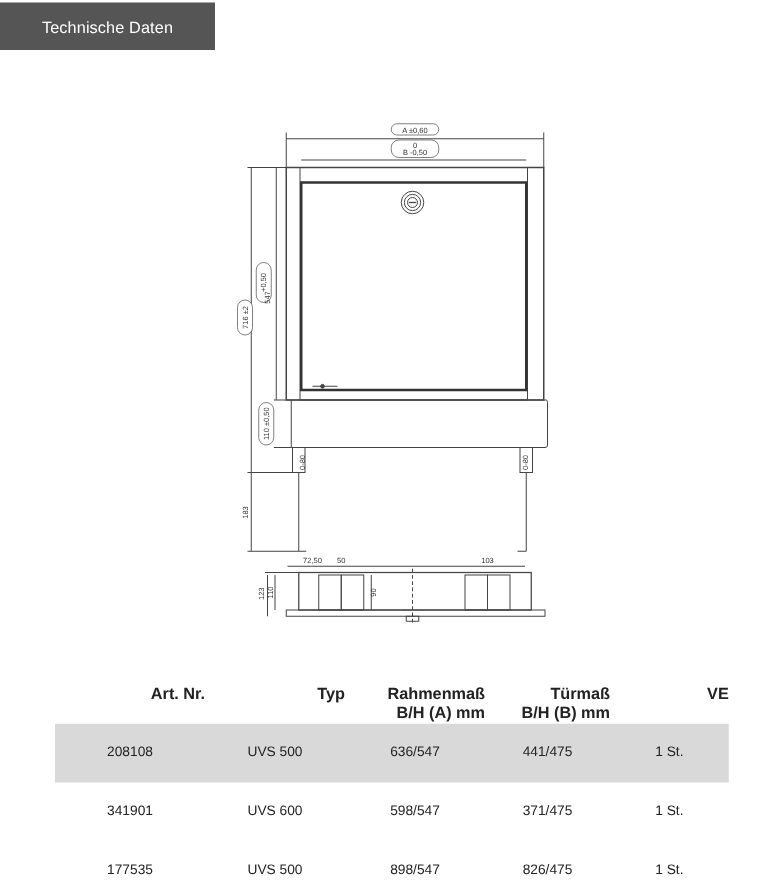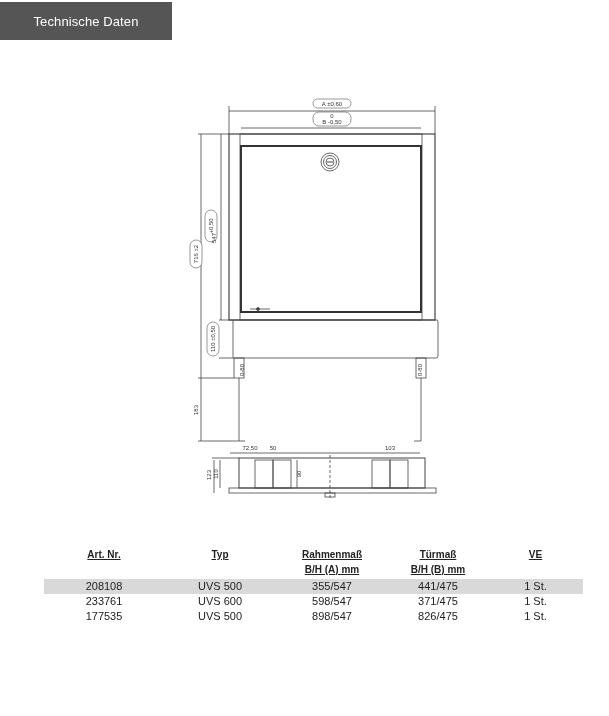--- a/index.html
+++ b/index.html
@@ -4,22 +4,22 @@
 <style>
   html, body { margin:0; padding:0; background:#ffffff; }
   body { width:609px; height:716px; position:relative; overflow:hidden; font-family:"Liberation Sans", sans-serif; }
   .header-badge {
     position:absolute; left:0; top:2px; width:172px; height:38px;
     background:#555555; color:#ffffff; font-weight:normal; font-size:13px;
     display:flex; align-items:center; justify-content:center; letter-spacing:0.1px;
   }
   .drawing { position:absolute; left:0; top:0; width:609px; height:540px; }
   .spec-table { position:absolute; left:44px; top:547px; width:539px; border-collapse:collapse; font-size:11px; color:#222; }
-  .spec-table th { font-weight:bold; font-size:10px; text-align:center; vertical-align:top; padding:0; height:32px; line-height:15px;text-decoration:underline; }
-  .spec-table td { text-align:center; padding:0; height:15px; line-height:15px; }
+  .spec-table th { font-weight:bold; font-size:13px; text-align:right; vertical-align:top; padding:0; height:32px; line-height:15px; }
+  .spec-table td { text-align:center; padding:16px; height:15px; line-height:15px; }
   .spec-table tr.shaded td { background:#d9d9d9; }
   .spec-table .c1 { width:120px; }
   .spec-table .c2 { width:112px; }
   .spec-table .c3 { width:112px; }
   .spec-table .c4 { width:100px; }
   .spec-table .c5 { width:95px; }
   .dim { font-family:"Liberation Sans", sans-serif; font-size:6px; fill:#333; }
 </style>
 </head>
 <body>
@@ -115,26 +115,26 @@
       <th class="c2"><span>Typ</span></th>
       <th class="c3"><span>Rahmenmaß</span><br><span>B/H (A)  mm</span></th>
       <th class="c4"><span>Türmaß</span><br><span>B/H (B) mm</span></th>
       <th class="c5"><span>VE</span></th>
     </tr>
   </thead>
   <tbody>
     <tr class="shaded">
       <td>208108</td>
       <td>UVS 500</td>
-      <td>355/547</td>
+      <td>636/547</td>
       <td>441/475</td>
       <td>1 St.</td>
     </tr>
     <tr>
-      <td>233761</td>
+      <td>341901</td>
       <td>UVS 600</td>
       <td>598/547</td>
       <td>371/475</td>
       <td>1 St.</td>
     </tr>
     <tr>
       <td>177535</td>
       <td>UVS 500</td>
       <td>898/547</td>
       <td>826/475</td>

